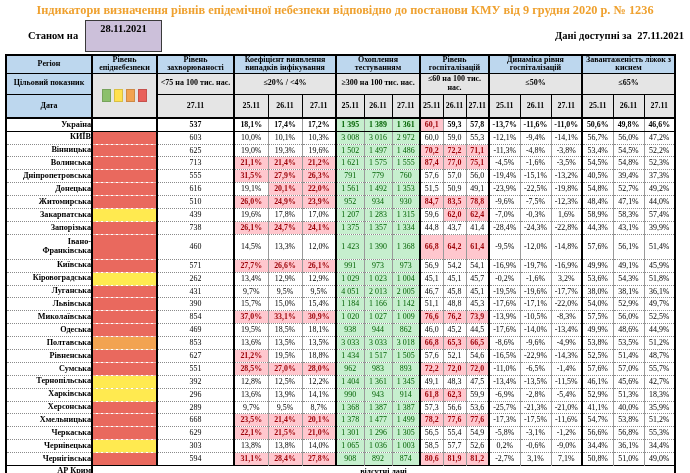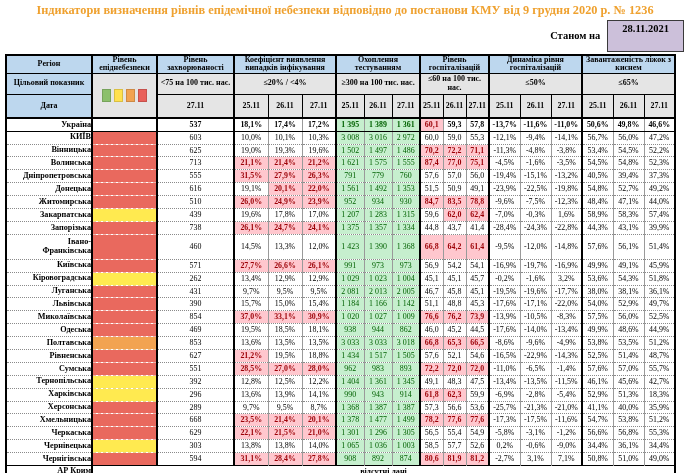--- a/index.html
+++ b/index.html
@@ -6,21 +6,21 @@
   html,body { margin:0; padding:0; }
   body {
     width:690px; height:473px; background:#ffffff; overflow:hidden;
     font-family:"Liberation Serif", serif;
   }
   .title {
     text-align:center; font-weight:bold; font-size:12.3px; line-height:1.1;
     color:var(--title-text, #EFA12F); margin:4px 10px 2px;
   }
   .subheader {
-    display:flex; justify-content:flex-end; align-items:center;
+    display:flex; justify-content:space-between; align-items:center;
     margin:0 6px 2px 28px; font-weight:bold; font-size:10.5px; color:#000;
   }
   .asof-left { display:flex; align-items:center; }
   .asof-box {
     display:inline-block; background:var(--as-of-bg,#CCC0DA);
     border:1px solid #3a3a3a; padding:0 14px; margin-left:7px;
     height:32px; line-height:15px; font-weight:bold;
   }
   .avail-right span { margin-left:3px; }
   table {
@@ -62,20 +62,24 @@
 </style>
 </head>
 <body>
 
 <div class="title">Індикатори визначення рівнів епідемічної небезпеки відповідно до постанови КМУ від 9 грудня 2020 р. № 1236</div>
 
 <div class="subheader">
   <div class="asof-left">
     <span>Станом на</span>
     <span class="asof-box">28.11.2021</span>
+  </div>
+  <div class="avail-right">
+    <span>Дані доступні за</span>
+    <span>27.11.2021</span>
   </div>
 </div>
 
 <table>
   <colgroup>
     <col style="width:86px">
       <col style="width:65px">
       <col style="width:77px">
     <col style="width:34px">
       <col style="width:34px">
@@ -376,21 +380,21 @@
         <td>54,3%</td>
         <td>51,8%</td>
       </tr>
       <tr class="">
         <td class="region">Луганська</td>
         <td class="gb lvl-red"></td>
         <td class="gb">431</td>
         <td class="gb">9,7%</td>
         <td>9,5%</td>
         <td>9,5%</td>
-        <td class="gb good">2 081</td>
+        <td class="gb good">4 051</td>
         <td class="good">2 013</td>
         <td class="good">2 005</td>
         <td class="gb">46,7</td>
         <td>45,8</td>
         <td>45,1</td>
         <td class="gb">-19,5%</td>
         <td>-19,6%</td>
         <td>-17,7%</td>
         <td class="gb">38,0%</td>
         <td>38,1%</td>

